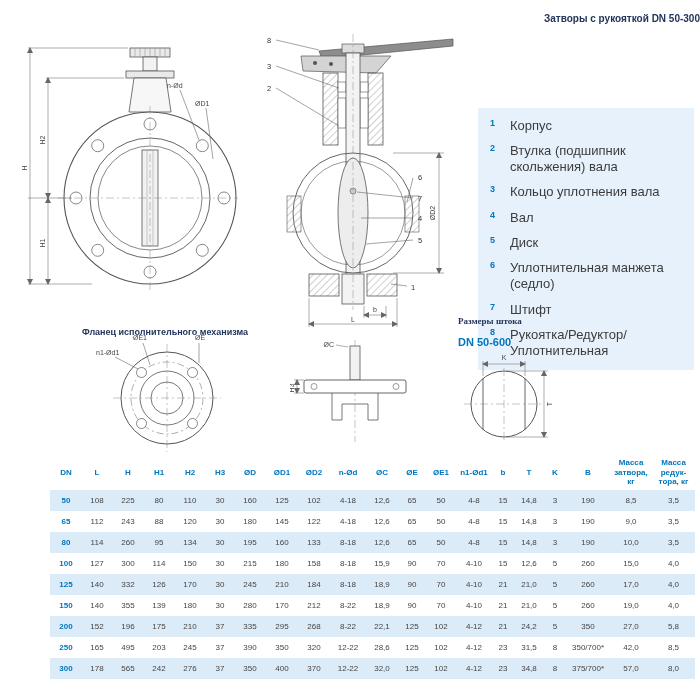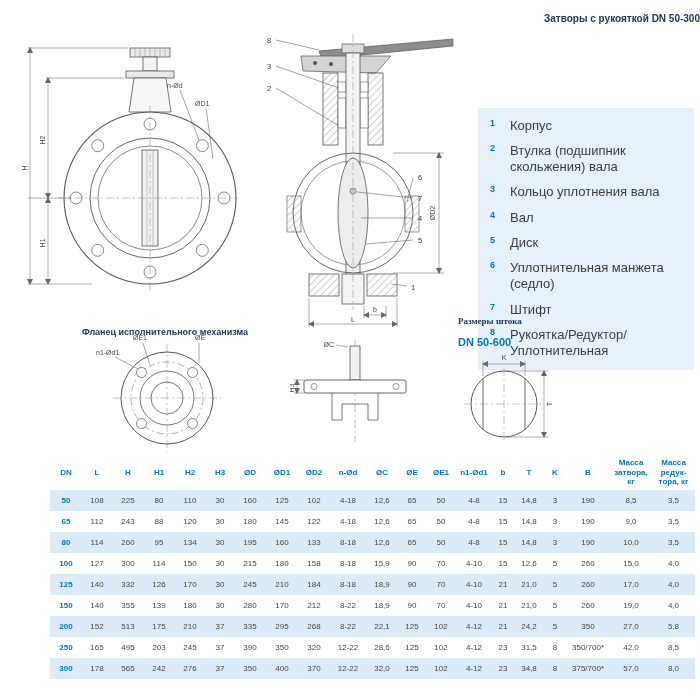--- a/index.html
+++ b/index.html
@@ -472,21 +472,21 @@
         <td>21</td>
         <td>21,0</td>
         <td>5</td>
         <td>260</td>
         <td>19,0</td>
         <td>4,0</td>
       </tr>
       <tr class="alt">
         <td class="dn">200</td>
         <td>152</td>
-        <td>513</td>
+        <td>196</td>
         <td>175</td>
         <td>210</td>
         <td>37</td>
         <td>335</td>
         <td>295</td>
         <td>268</td>
         <td>8-22</td>
         <td>22,1</td>
         <td>125</td>
         <td>102</td>

